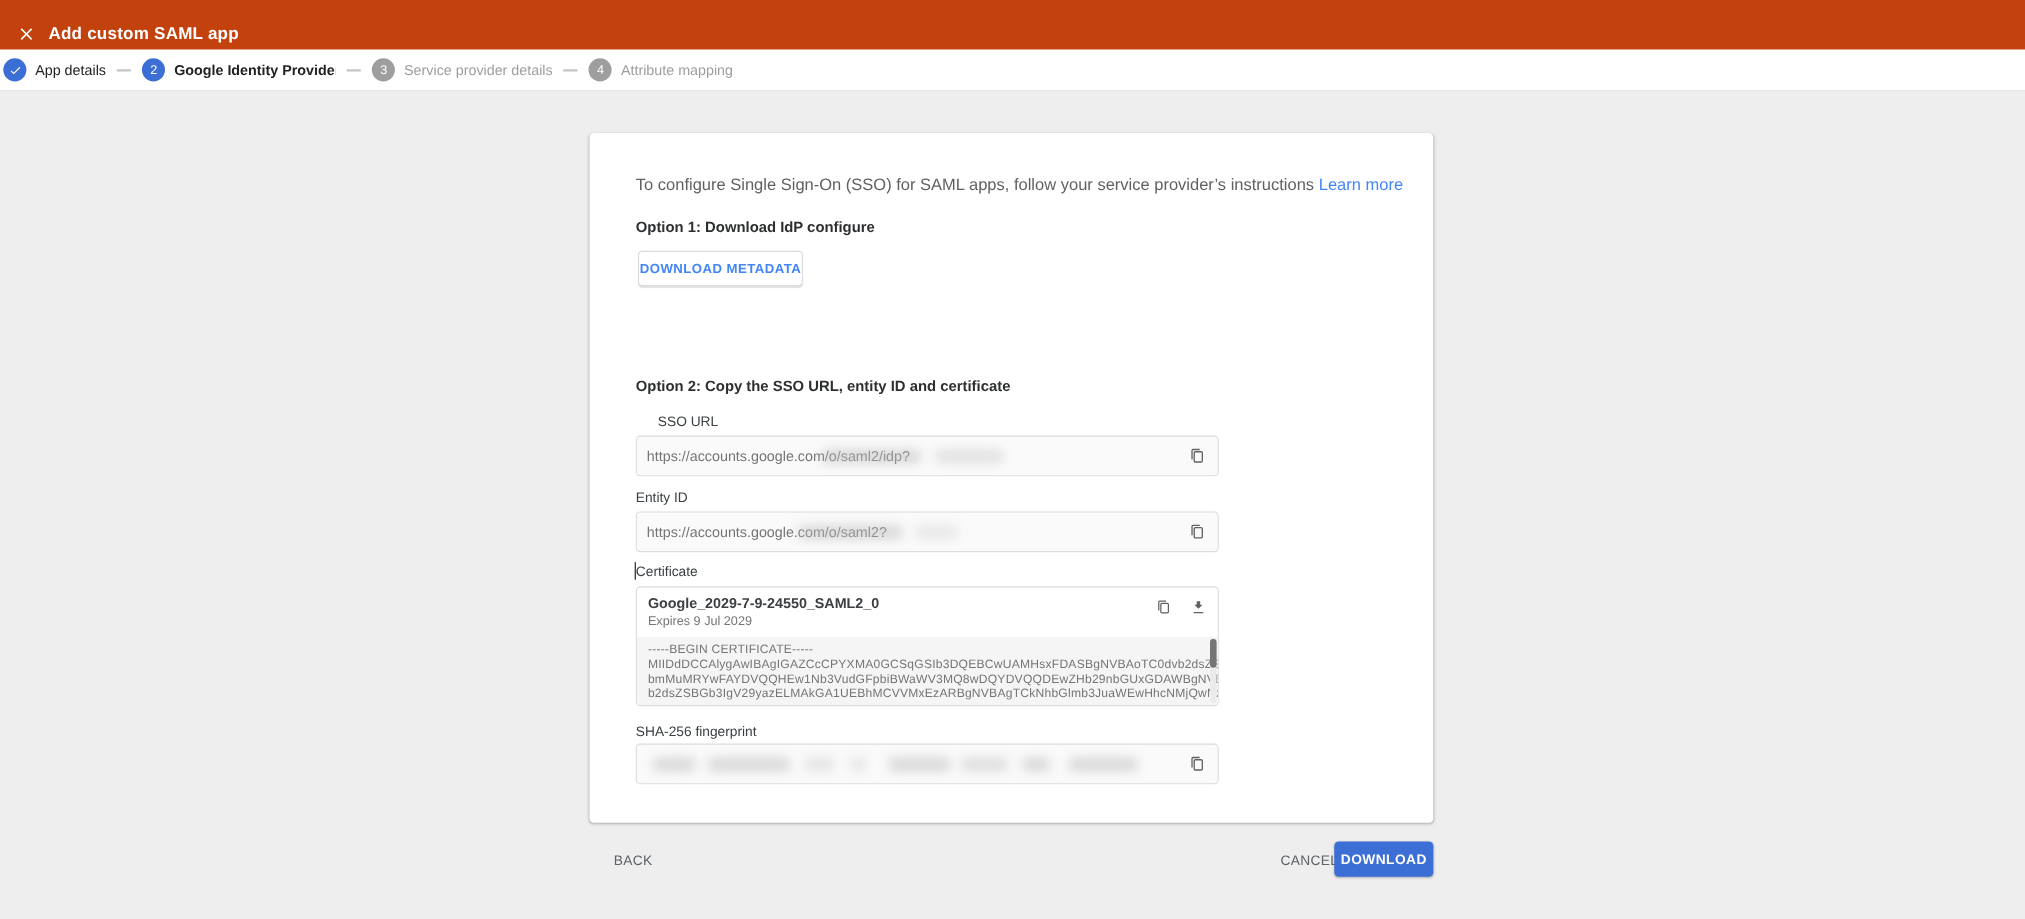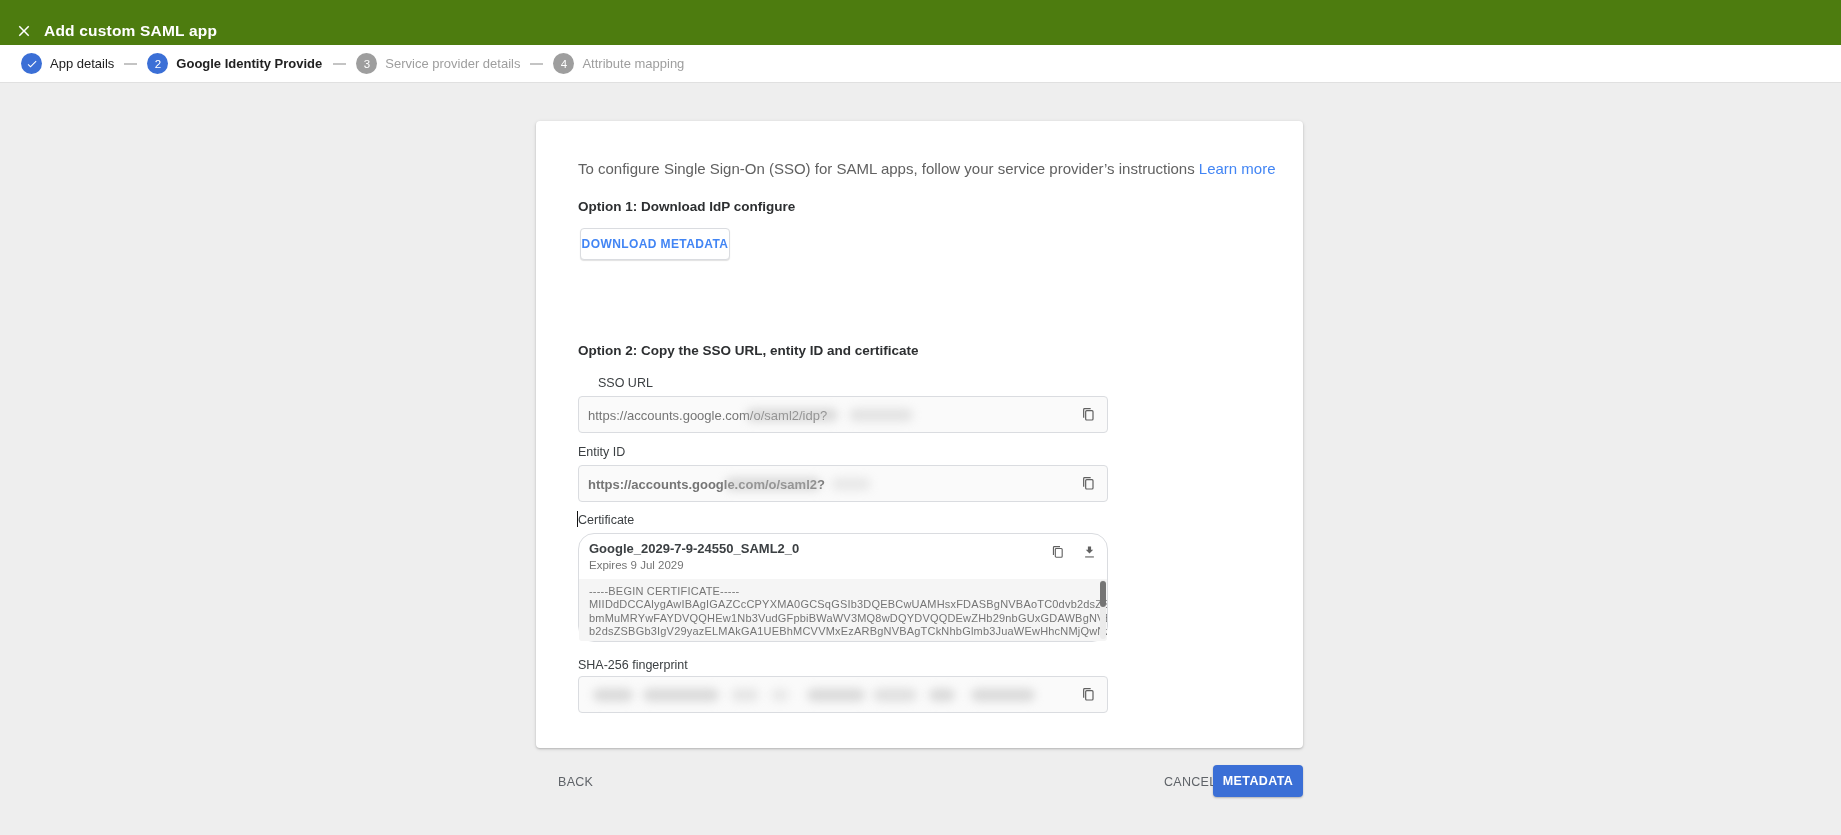--- a/index.html
+++ b/index.html
@@ -7,34 +7,34 @@
   body {
     position:relative;
     background:#eeeeee;
     font-family:"Liberation Sans", sans-serif;
     overflow:hidden;
     color:#3c4043;
   }
   
   .appbar {
     position:absolute; left:0; top:0; width:1841px; height:62px;
-    background:#4d7c0f; display:flex; align-items:center;
+    background:#c2410c; display:flex; align-items:center;
   }
   .close-btn {
     width:20px; height:20px; margin-left:14px; cursor:pointer;
     display:flex; align-items:center; justify-content:center; background:none; border:none;
   }
   .appbar-title {
     margin-left:10px; color:#ffffff; font-size:15.5px; font-weight:700; letter-spacing:.2px;
   }
   
   .stepper {
     position:absolute; left:0; top:45px; width:1841px; height:38px;
     background:#ffffff; border-bottom:1px solid #e0e0e0;
-    display:flex; align-items:center; padding-left:21px;
+    display:flex; align-items:center; padding-left:3px;
   }
   .step { display:flex; align-items:center; gap:8px; cursor:pointer; }
   .step-circle {
     width:21px; height:21px; border-radius:50%; flex:0 0 auto;
     display:flex; align-items:center; justify-content:center;
     color:#fff; font-size:11.5px; font-weight:500;
   }
   .step-circle.done, .step-circle.active { background:#3b6fd6; }
   .step-circle.todo { background:#9e9e9e; }
   .step-label { font-size:13px; color:#212121; white-space:nowrap; }
@@ -66,38 +66,38 @@
     color:#757575; font-size:13px;
   }
   .or-row .rule { flex:1; height:1px; background:#dcdcdc; }
   .field-label { position:absolute; left:42px; font-size:12.5px; color:#3c4043; }
   .lbl-sso { top:255px;margin-left:20px; } .lbl-ent { top:324px; } .lbl-cert { top:392px; } .lbl-sha { top:537px;text-align:center; }
   .text-caret { position:absolute; left:41px; top:390px; width:1px; height:16px; background:#111; }
   .field {
     position:absolute; left:42px; width:530px; height:37px;
     background:#fafafa; border:1px solid #dadce0; border-radius:4px;
   }
-  .f-sso { top:275px; } .f-ent { top:344px;font-weight:bold; } .f-sha { top:555px; }
+  .f-sso { top:275px; } .f-ent { top:344px; } .f-sha { top:555px; }
   .field-value {
     position:absolute; left:9px; top:50%; transform:translateY(-50%);
     font-size:13px; color:#757575; white-space:nowrap;
   }
   .icon-btn {
     position:absolute; background:none; border:none; cursor:pointer;
     width:20px; height:20px; display:flex; align-items:center; justify-content:center;
   }
   .field .icon-btn { right:9px; top:50%; transform:translateY(-50%); }
   .redact {
     position:absolute; top:50%; transform:translateY(-50%); height:13px;
     background:#bfbfbf; border-radius:7px; filter:blur(5px); opacity:.55;
   }
   
   .cert-box {
     position:absolute; left:42px; top:412px; width:530px; height:109px;
-    background:#fff; border:1px solid #dadce0; border-radius:16px;
+    background:#fff; border:1px solid #dadce0; border-radius:4px;
   }
   .cert-name { position:absolute; left:10px; top:7px; font-size:13px; font-weight:700; color:#3c4043; }
   .cert-expires { position:absolute; left:10px; top:25px; font-size:11.5px; color:#757575; }
   .cert-copy { right:40px; top:8px; }
   .cert-dl   { right:8px; top:8px; }
   .cert-body {
     position:absolute; left:0; right:0; top:45px; bottom:0;
     background:#f5f5f5; border-radius:0 0 3px 3px;
     padding:6px 10px; overflow:hidden; cursor:text;
     font-size:11px; line-height:13.4px; letter-spacing:.2px;
@@ -258,13 +258,13 @@
             <rect x="8.5" y="5.5" width="11" height="14" rx="1.5"></rect>
             <path d="M5.5 16V3.8c0-.7.6-1.3 1.3-1.3H16"></path>
           </svg>
       </span>
     </button>
   </div>
 </div>
 
 <button class="btn-text btn-back">BACK</button>
 <button class="btn-text btn-cancel">CANCEL</button>
-<button class="btn-continue">METADATA</button>
+<button class="btn-continue">DOWNLOAD</button>
 
 </body></html>

